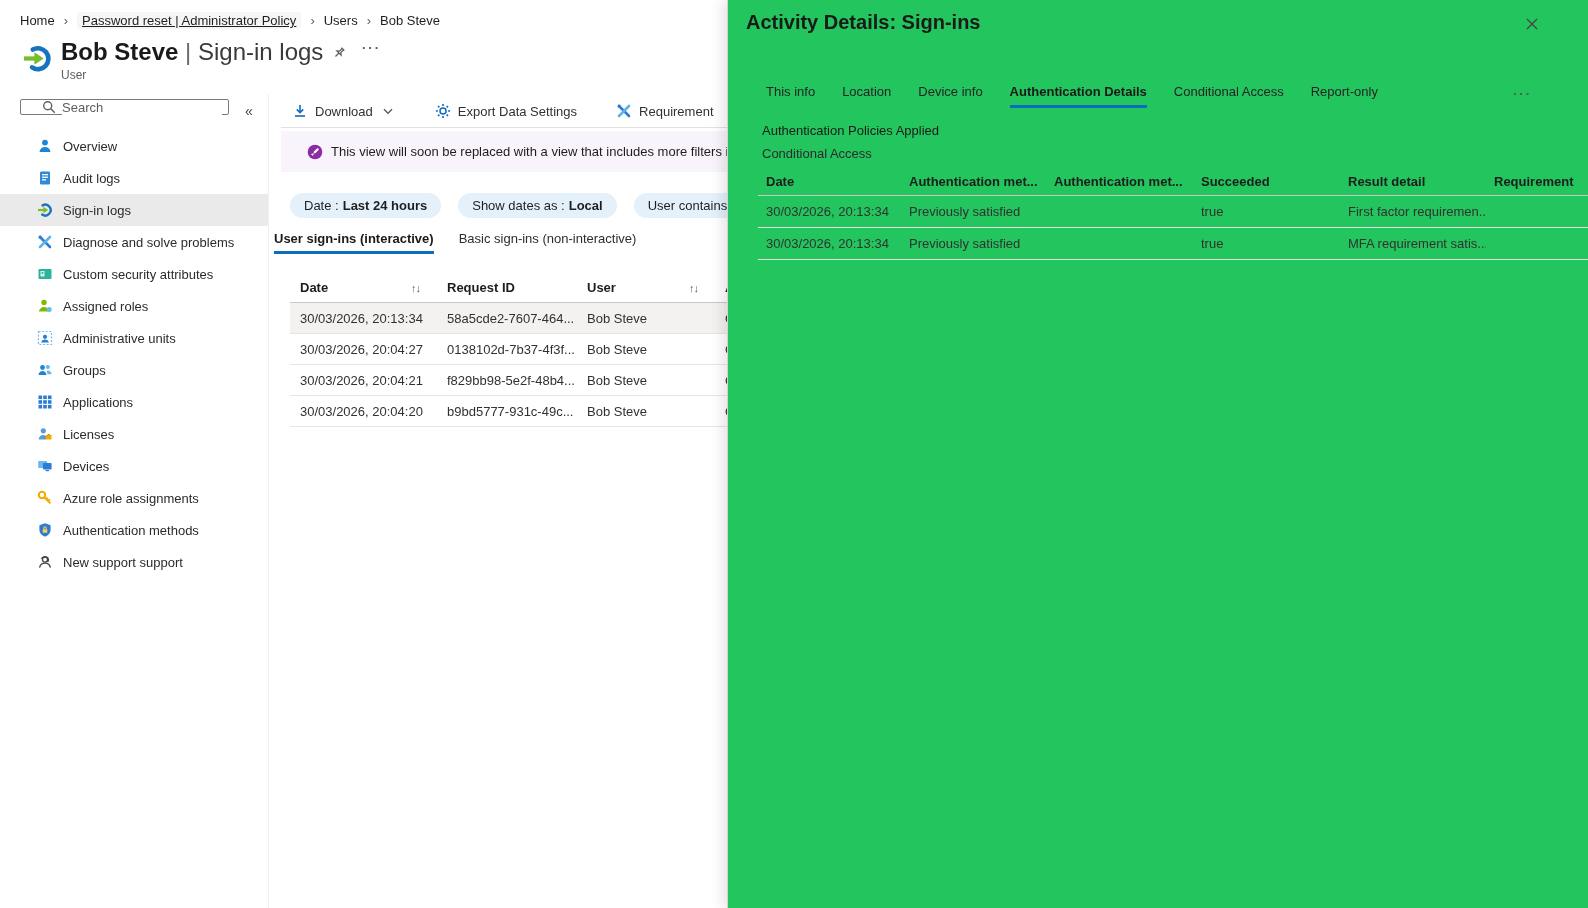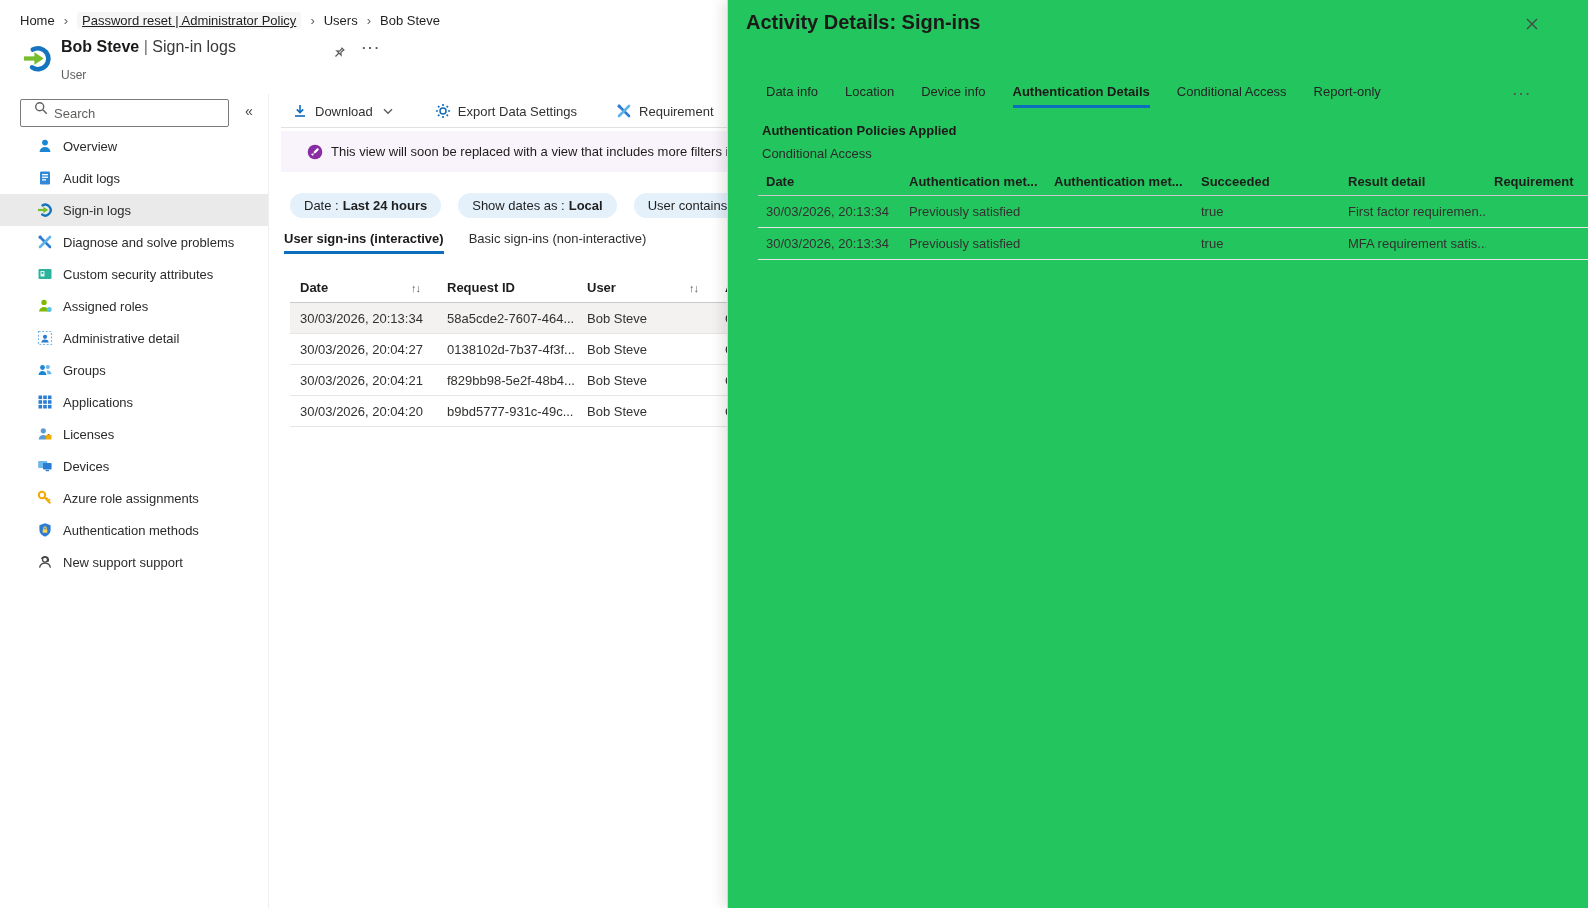--- a/index.html
+++ b/index.html
@@ -10,31 +10,31 @@
   .big-ic svg { width:31px; height:31px; display:block; }
 
   
   #breadcrumb { left:20px; top:11px; display:flex; align-items:center; gap:9px; height:19px; }
   .crumb { color:#1f1f1f; cursor:pointer; }
   .bc-sep { color:#616161; font-size:13px; }
   .crumb-link { text-decoration:underline; background:#f6f6f6; border-radius:3px; padding:1px 5px; }
 
   
   #page-icon { left:22px; top:43px; }
-  #page-title { left:61px; top:38px; font-size:16px; color:#6b6b6b; white-space:nowrap; }
+  #page-title { left:61px; top:38px; font-size:24px; color:#6b6b6b; white-space:nowrap; }
   #page-title .t1 { font-weight:bold; color:#1b1a19; }
   #page-title .t2 { color:#3b3a39; }
   #pin-btn { left:331px; top:45px; cursor:pointer; }
   #head-more { left:362px; top:40px; color:#555; font-weight:bold; letter-spacing:2px; cursor:pointer; }
   #page-subtitle { left:61px; top:68px; font-size:12px; color:#605e5c; }
 
   
   #side-divider { left:268px; top:94px; width:1px; bottom:0; background:#f0efee; }
-  #search-box { left:20px; top:99px; width:209px; height:28px; border:1px solid #7a7a7a; border-radius:2px;
-    display:flex; padding-left:12px; gap:5px; background:#fff; }
+  #search-box { left:20px; top:99px; width:209px; height:16px; border:1px solid #7a7a7a; border-radius:2px;
+    display:flex; align-items:center; padding-left:20px; gap:5px; background:#fff; }
   #search-box input { border:none; outline:none; font:13px "Liberation Sans",sans-serif; width:160px; color:#323130; }
   #search-box input::placeholder { color:#605e5c; }
   #collapse-btn { left:239px; top:101px; color:#444; font-size:14px; cursor:pointer; padding:2px 6px; }
   #nav { left:0; top:130px; width:268px; }
   .nav-item { height:32px; display:flex; align-items:center; gap:10px; padding-left:37px; cursor:pointer; }
   .nav-item.selected { background:var(--nav-selected); }
   .nav-item .lbl { color:#2b2b2b; }
 
   
   #toolbar { left:292px; top:96px; height:30px; display:flex; align-items:center; gap:39px; white-space:nowrap; }
@@ -47,21 +47,21 @@
     display:flex; align-items:center; gap:8px; padding-left:26px; overflow:hidden; }
   #banner .txt { color:#1e1d1c; white-space:nowrap; }
 
   
   #pills { left:290px; top:193px; display:flex; gap:17px; }
   .pill { height:25px; line-height:25px; background:var(--pill-bg); border-radius:13px; padding:0 14px;
     white-space:nowrap; color:#1f1f1f; cursor:pointer; }
   .pill b { margin-left:4px; }
 
   
-  #view-tabs { left:284px; top:231px; display:flex; gap:25px; }
+  #view-tabs { left:274px; top:231px; display:flex; gap:25px; }
   .vtab { padding-bottom:8px; cursor:pointer; color:#2e2d2c; }
   .vtab.active { font-weight:bold; color:#1b1a19; border-bottom:3px solid var(--accent); padding-bottom:5px; }
 
   
   #s-table { left:290px; top:273px; width:560px; }
   .s-hrow { display:grid; grid-template-columns:147px 140px 138px 135px; height:30px; align-items:center;
     border-bottom:1px solid #cbc9c7; font-weight:bold; color:#1d1d1c; }
   .s-row { display:grid; grid-template-columns:147px 140px 138px 135px; height:31px; align-items:center;
     border-bottom:1px solid #e8e6e4; cursor:pointer; }
   .s-row.sel { background:var(--row-selected); }
@@ -71,21 +71,21 @@
 
   
   #panel { left:727px; top:0; right:0; bottom:0; background:#22c55e; z-index:10;
     border-left:1px solid #d6d4d2; box-shadow:-5px 0 12px rgba(0,0,0,.10); }
   #panel-title { left:18px; top:11px; font-size:20px; font-weight:bold; color:#1b1a19; white-space:nowrap; }
   #panel-close { right:48px; top:16px; cursor:pointer; }
   #p-tabs { left:38px; top:84px; display:flex; gap:27px; white-space:nowrap; }
   .ptab { padding-bottom:9px; color:#242424; cursor:pointer; }
   .ptab.active { font-weight:bold; color:#1b1a19; border-bottom:3px solid var(--accent); padding-bottom:6px; }
   #p-tabs-more { right:56px; top:86px; color:#555; font-weight:bold; letter-spacing:2px; cursor:pointer; }
-  #p-sec-head { left:34px; top:123px; font-weight:bold; color:#1b1a19; }
+  #p-sec-head { left:34px; top:123px; font-weight:normal; color:#1b1a19; }
   #p-sec-sub { left:34px; top:146px; color:#2b2b2b; }
   #p-table { left:30px; top:167px; right:0; }
   .p-hrow { display:grid; grid-template-columns:143px 145px 147px 147px 146px minmax(60px,1fr); height:29px;
     align-items:center; border-bottom:1px solid #cbc9c7; font-weight:bold; color:#1d1d1c; }
   .p-row { display:grid; grid-template-columns:143px 145px 147px 147px 146px minmax(60px,1fr); height:32px;
     align-items:center; border-bottom:1px solid #e8e6e4; }
   .p-cell { padding-left:8px; overflow:hidden; white-space:nowrap; }
 </style>
 </head>
 <body>
@@ -192,21 +192,21 @@
       <span class="lbl">Assigned roles</span>
     </div>
     <div class="nav-item">
       <span class="ic">
         <svg viewBox="0 0 16 16">
           <rect x="1.5" y="1.5" width="13" height="13" fill="none" stroke="#7ab8e8" stroke-width="1.2" stroke-dasharray="2 1.6"></rect>
           <circle cx="8" cy="6.8" r="2.1" fill="#2b7cd3"></circle>
           <path d="M4.2 12.4c.3-1.9 1.8-3 3.8-3s3.5 1.1 3.8 3z" fill="#2b7cd3"></path>
         </svg>
       </span>
-      <span class="lbl">Administrative detail</span>
+      <span class="lbl">Administrative units</span>
     </div>
     <div class="nav-item">
       <span class="ic">
         <svg viewBox="0 0 16 16">
           <circle cx="10.8" cy="5" r="2.1" fill="#6cb8ea"></circle>
           <path d="M9.6 8.6c.4-.1.8-.2 1.2-.2 2 0 3.5 1.4 3.8 3.9h-4z" fill="#6cb8ea"></path>
           <circle cx="5.5" cy="5.5" r="2.4" fill="#1b87d4"></circle>
           <path d="M1.5 13c.3-2.6 2-4 4-4s3.7 1.4 4 4z" fill="#1b87d4"></path>
         </svg>
       </span>
@@ -394,21 +394,21 @@
   </div>
 
 <aside id="panel" class="abs">
   <div id="panel-title" class="abs">Activity Details: Sign-ins</div>
   <div id="panel-close" class="abs ic">
       <svg viewBox="0 0 16 16" stroke="#484644" stroke-width="1.3">
         <path d="M3 3l10 10M13 3L3 13"></path>
       </svg>
     </div>
   <div id="p-tabs" class="abs">
-      <span class="ptab">Data info</span>
+      <span class="ptab">This info</span>
       <span class="ptab">Location</span>
       <span class="ptab">Device info</span>
       <span class="ptab active">Authentication Details</span>
       <span class="ptab">Conditional Access</span>
       <span class="ptab">Report-only</span>
     </div>
   <div id="p-tabs-more" class="abs">···</div>
   <div id="p-sec-head" class="abs">Authentication Policies Applied</div>
   <div id="p-sec-sub" class="abs">Conditional Access</div>
   <div id="p-table" class="abs">

